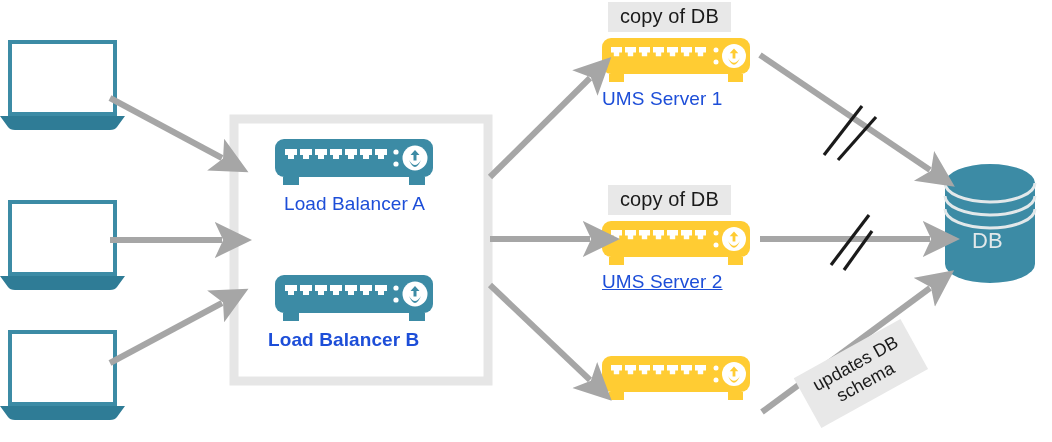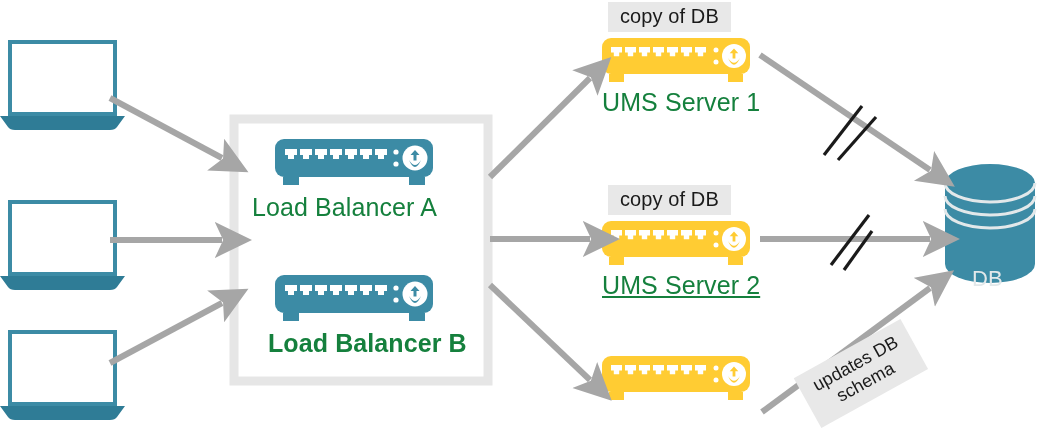--- a/index.html
+++ b/index.html
@@ -19,22 +19,22 @@
   }
   #diagram-svg {
     position: absolute;
     left: 0;
     top: 0;
     width: 1052px;
     height: 442px;
   }
   .node-label {
     position: absolute;
-    font-size: 25px;
-    color: #15803d;
+    font-size: 19px;
+    color: #1d4ed8;
     white-space: nowrap;
     letter-spacing: 0.1px;
   }
   .copy-tag {
     position: absolute;
     font-size: 20px;
     color: #1a1a1a;
     background: #E8E8E8;
     padding: 3px 12px 4px 12px;
     white-space: nowrap;
@@ -225,23 +225,23 @@
     </g>
   </svg>
 
   <div class="copy-tag" style="left:608px; top:2px;">copy of DB</div>
   <div class="node-label" style="left:602px; top:88px;">UMS Server 1</div>
 
   <div class="copy-tag" style="left:608px; top:185px;">copy of DB</div>
   <div class="node-label" style="left:602px; top:271px;text-decoration:underline;">UMS Server 2</div>
 
 
-  <div class="node-label" style="left:252px; top:193px;">Load Balancer A</div>
+  <div class="node-label" style="left:284px; top:193px;">Load Balancer A</div>
   <div class="node-label" style="left:268px; top:329px;font-weight:bold;">Load Balancer B</div>
 
-  <div class="db-text" style="left:972px; top:228px;margin-top:38px;">DB</div>
+  <div class="db-text" style="left:972px; top:228px;">DB</div>
 
   <div class="rot-tag" style="left:800px; top:345px; transform: rotate(-29deg);">
     <span>updates DB</span><br>
     <span>schema</span>
   </div>
 
 </div>
 
 </body></html>

